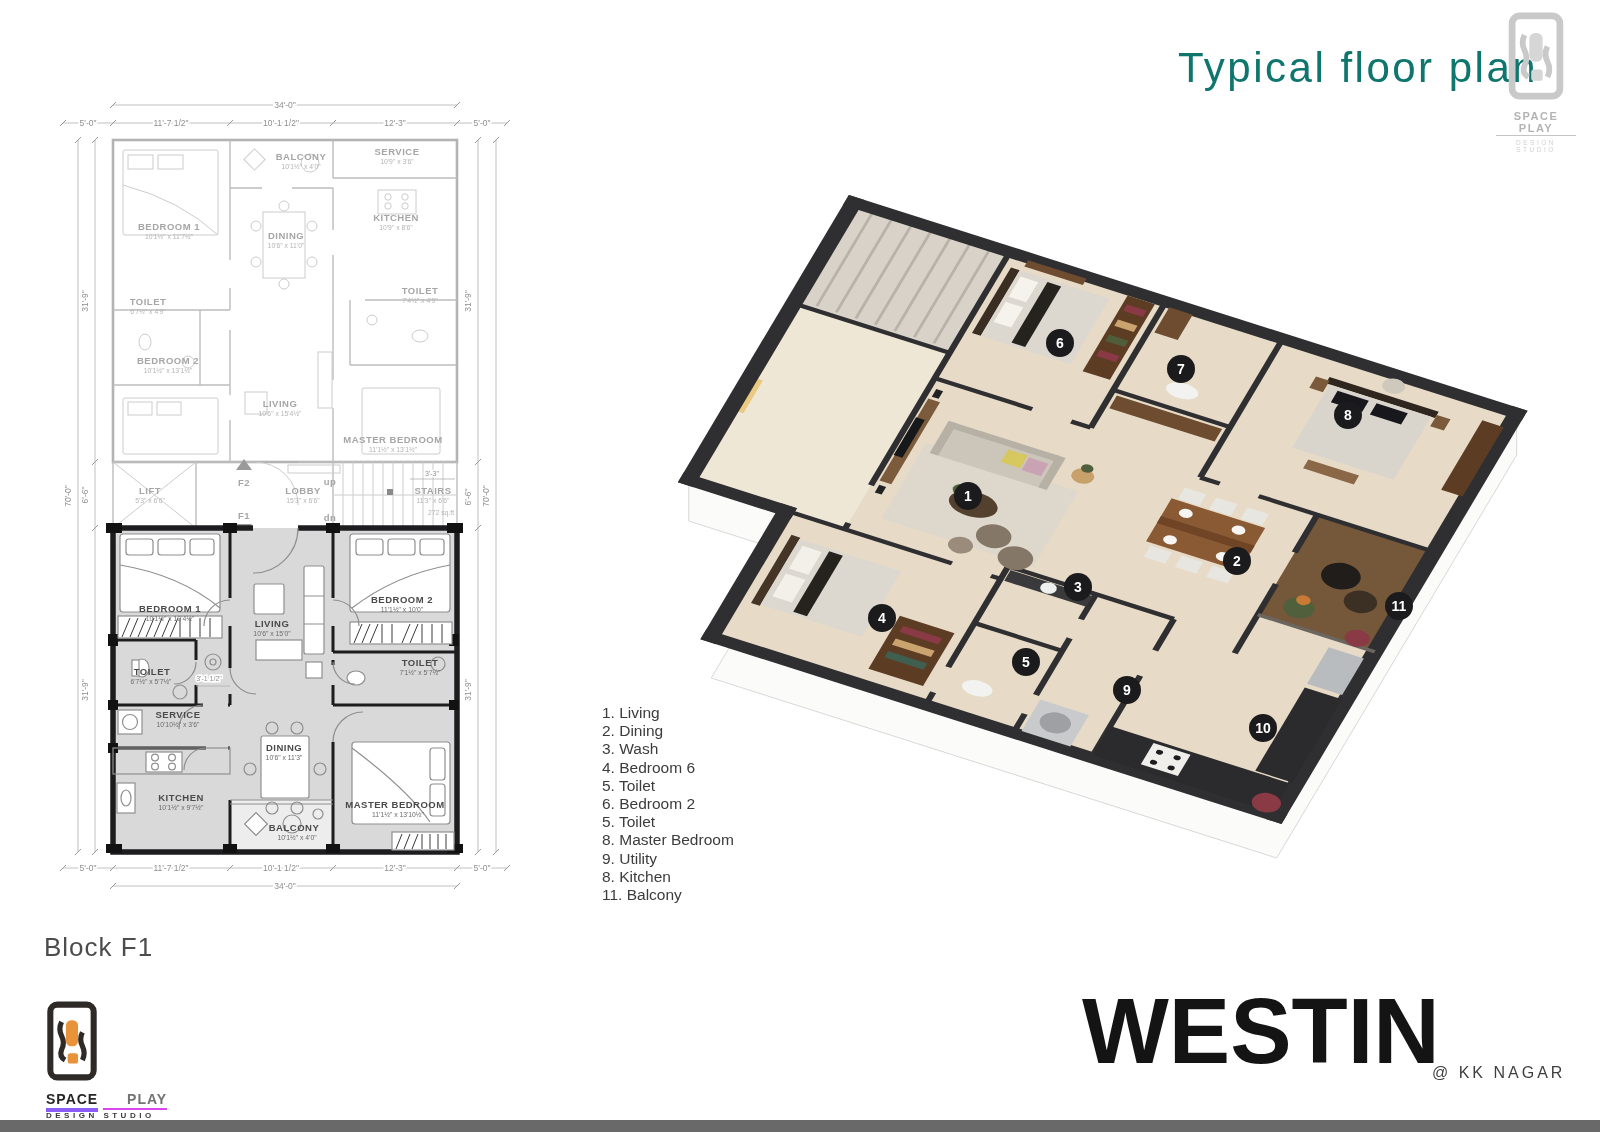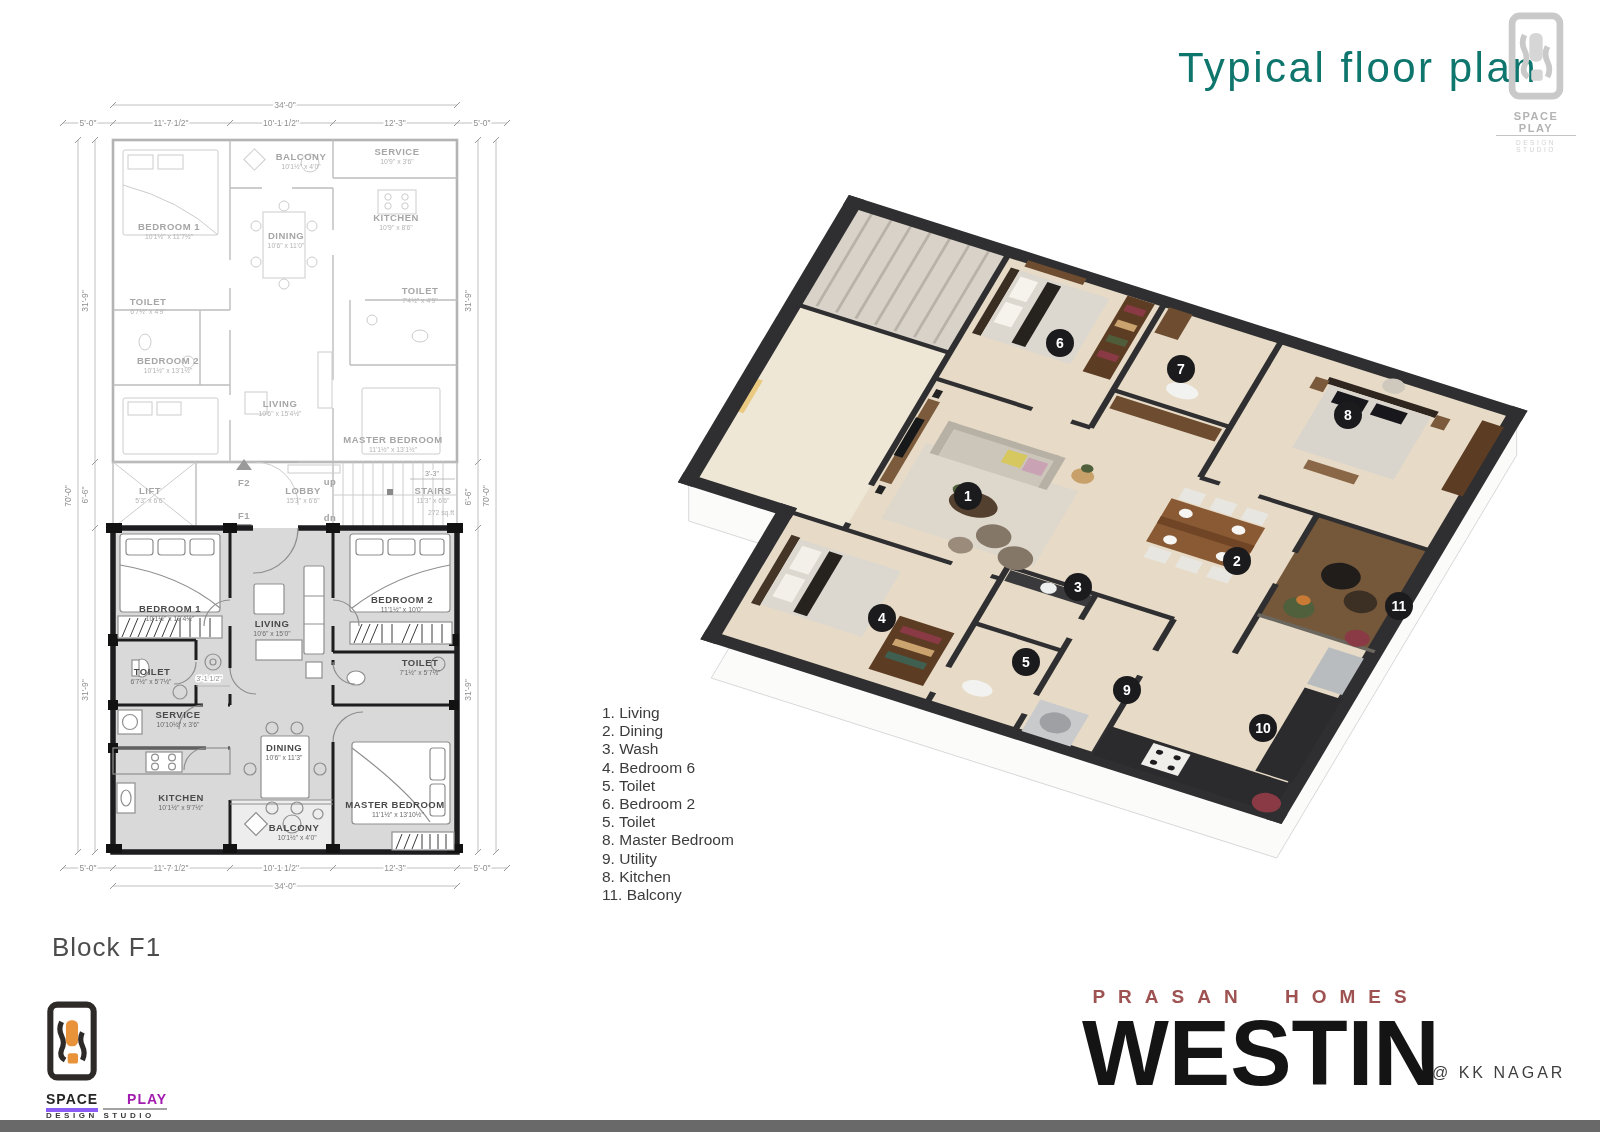--- a/index.html
+++ b/index.html
@@ -9,26 +9,26 @@
   svg text{font-family:"Liberation Sans",sans-serif;}
 
   
   #page-title{left:1178px;top:44px;width:300px;font-size:42px;letter-spacing:2.5px;color:#0f766e;font-weight:400;white-space:nowrap;}
   #footer-bar{left:0;bottom:0;width:1600px;height:12px;background:#696969;}
 
   #logo-top{left:1496px;top:12px;width:80px;text-align:center;}
   #logo-top .lg-name{font-size:11px;font-weight:bold;letter-spacing:1.5px;color:#b3b3b3;border-bottom:1.5px solid #c4c4c4;display:inline-block;padding-bottom:1px;margin-top:6px;}
   #logo-top .lg-sub{font-size:6.5px;letter-spacing:2.5px;color:#d2d2d2;margin-top:3px;}
 
-  #block-label{left:44px;top:932px;font-size:26px;letter-spacing:1px;color:#4c4c4c;margin-left:8px;}
+  #block-label{left:44px;top:932px;font-size:26px;letter-spacing:1px;color:#4c4c4c;}
 
   #logo-bottom{left:46px;top:1000px;width:240px;}
   #logo-bottom .lg-line{margin-top:5px;font-size:14px;font-weight:bold;letter-spacing:1px;}
   #logo-bottom .lg-line .sp{color:#262626;border-bottom:4px solid #8b5cf6;padding-bottom:1px;}
-  #logo-bottom .lg-line .pl{color:#a21caf;border-bottom:2px solid #a3a3a3;padding-bottom:1px;padding-left:24px;}
+  #logo-bottom .lg-line .pl{color:#737373;border-bottom:2px solid #d946ef;padding-bottom:1px;padding-left:24px;}
   #logo-bottom .lg-sub{font-size:8px;letter-spacing:3.5px;color:#3a3a3a;margin-top:4px;font-weight:bold;}
 
   #legend{left:602px;top:704px;list-style:none;margin:0;padding:0;}
   #legend li{font-size:15.5px;line-height:18.2px;color:#3c3c3c;}
 
   #brand{left:1082px;top:986px;width:348px;text-align:center;}
   #brand .developer{font-size:19px;font-weight:bold;letter-spacing:13px;word-spacing:16px;color:#9e5252;white-space:nowrap;}
   #brand .project{font-size:92px;font-weight:bold;color:#141414;line-height:0.98;letter-spacing:0px;margin-top:0px;text-align:center;}
   #brand-location{left:1432px;top:1064px;font-size:16px;letter-spacing:3px;color:#3f3f3f;white-space:nowrap;}
 
@@ -548,18 +548,17 @@
     <rect x="23" y="22" width="14" height="30" rx="6" fill="#e8923a"></rect>
     <rect x="25" y="60" width="12" height="12" rx="3" fill="#e8923a"></rect>
     <path d="M18,24 q-4,8 0,16 q4,8 0,16 q-3,8 4,12" fill="none" stroke="#2e2a28" stroke-width="6"></path>
     <path d="M42,68 q4,-8 0,-16 q-4,-8 0,-16" fill="none" stroke="#2e2a28" stroke-width="6"></path>
   </svg>
   <div class="lg-line"><span class="sp">SPACE</span> <span class="pl">PLAY</span></div>
   <div class="lg-sub">DESIGN STUDIO</div>
 </div>
 
 <div class="abs" id="brand">
-  <div class="developer">PRASAN HOMES</div>
   <div class="project">WESTIN</div>
 </div>
 <div class="abs" id="brand-location">@ KK NAGAR</div>
 
 <div class="abs" id="footer-bar"></div>
 
 </body></html>

